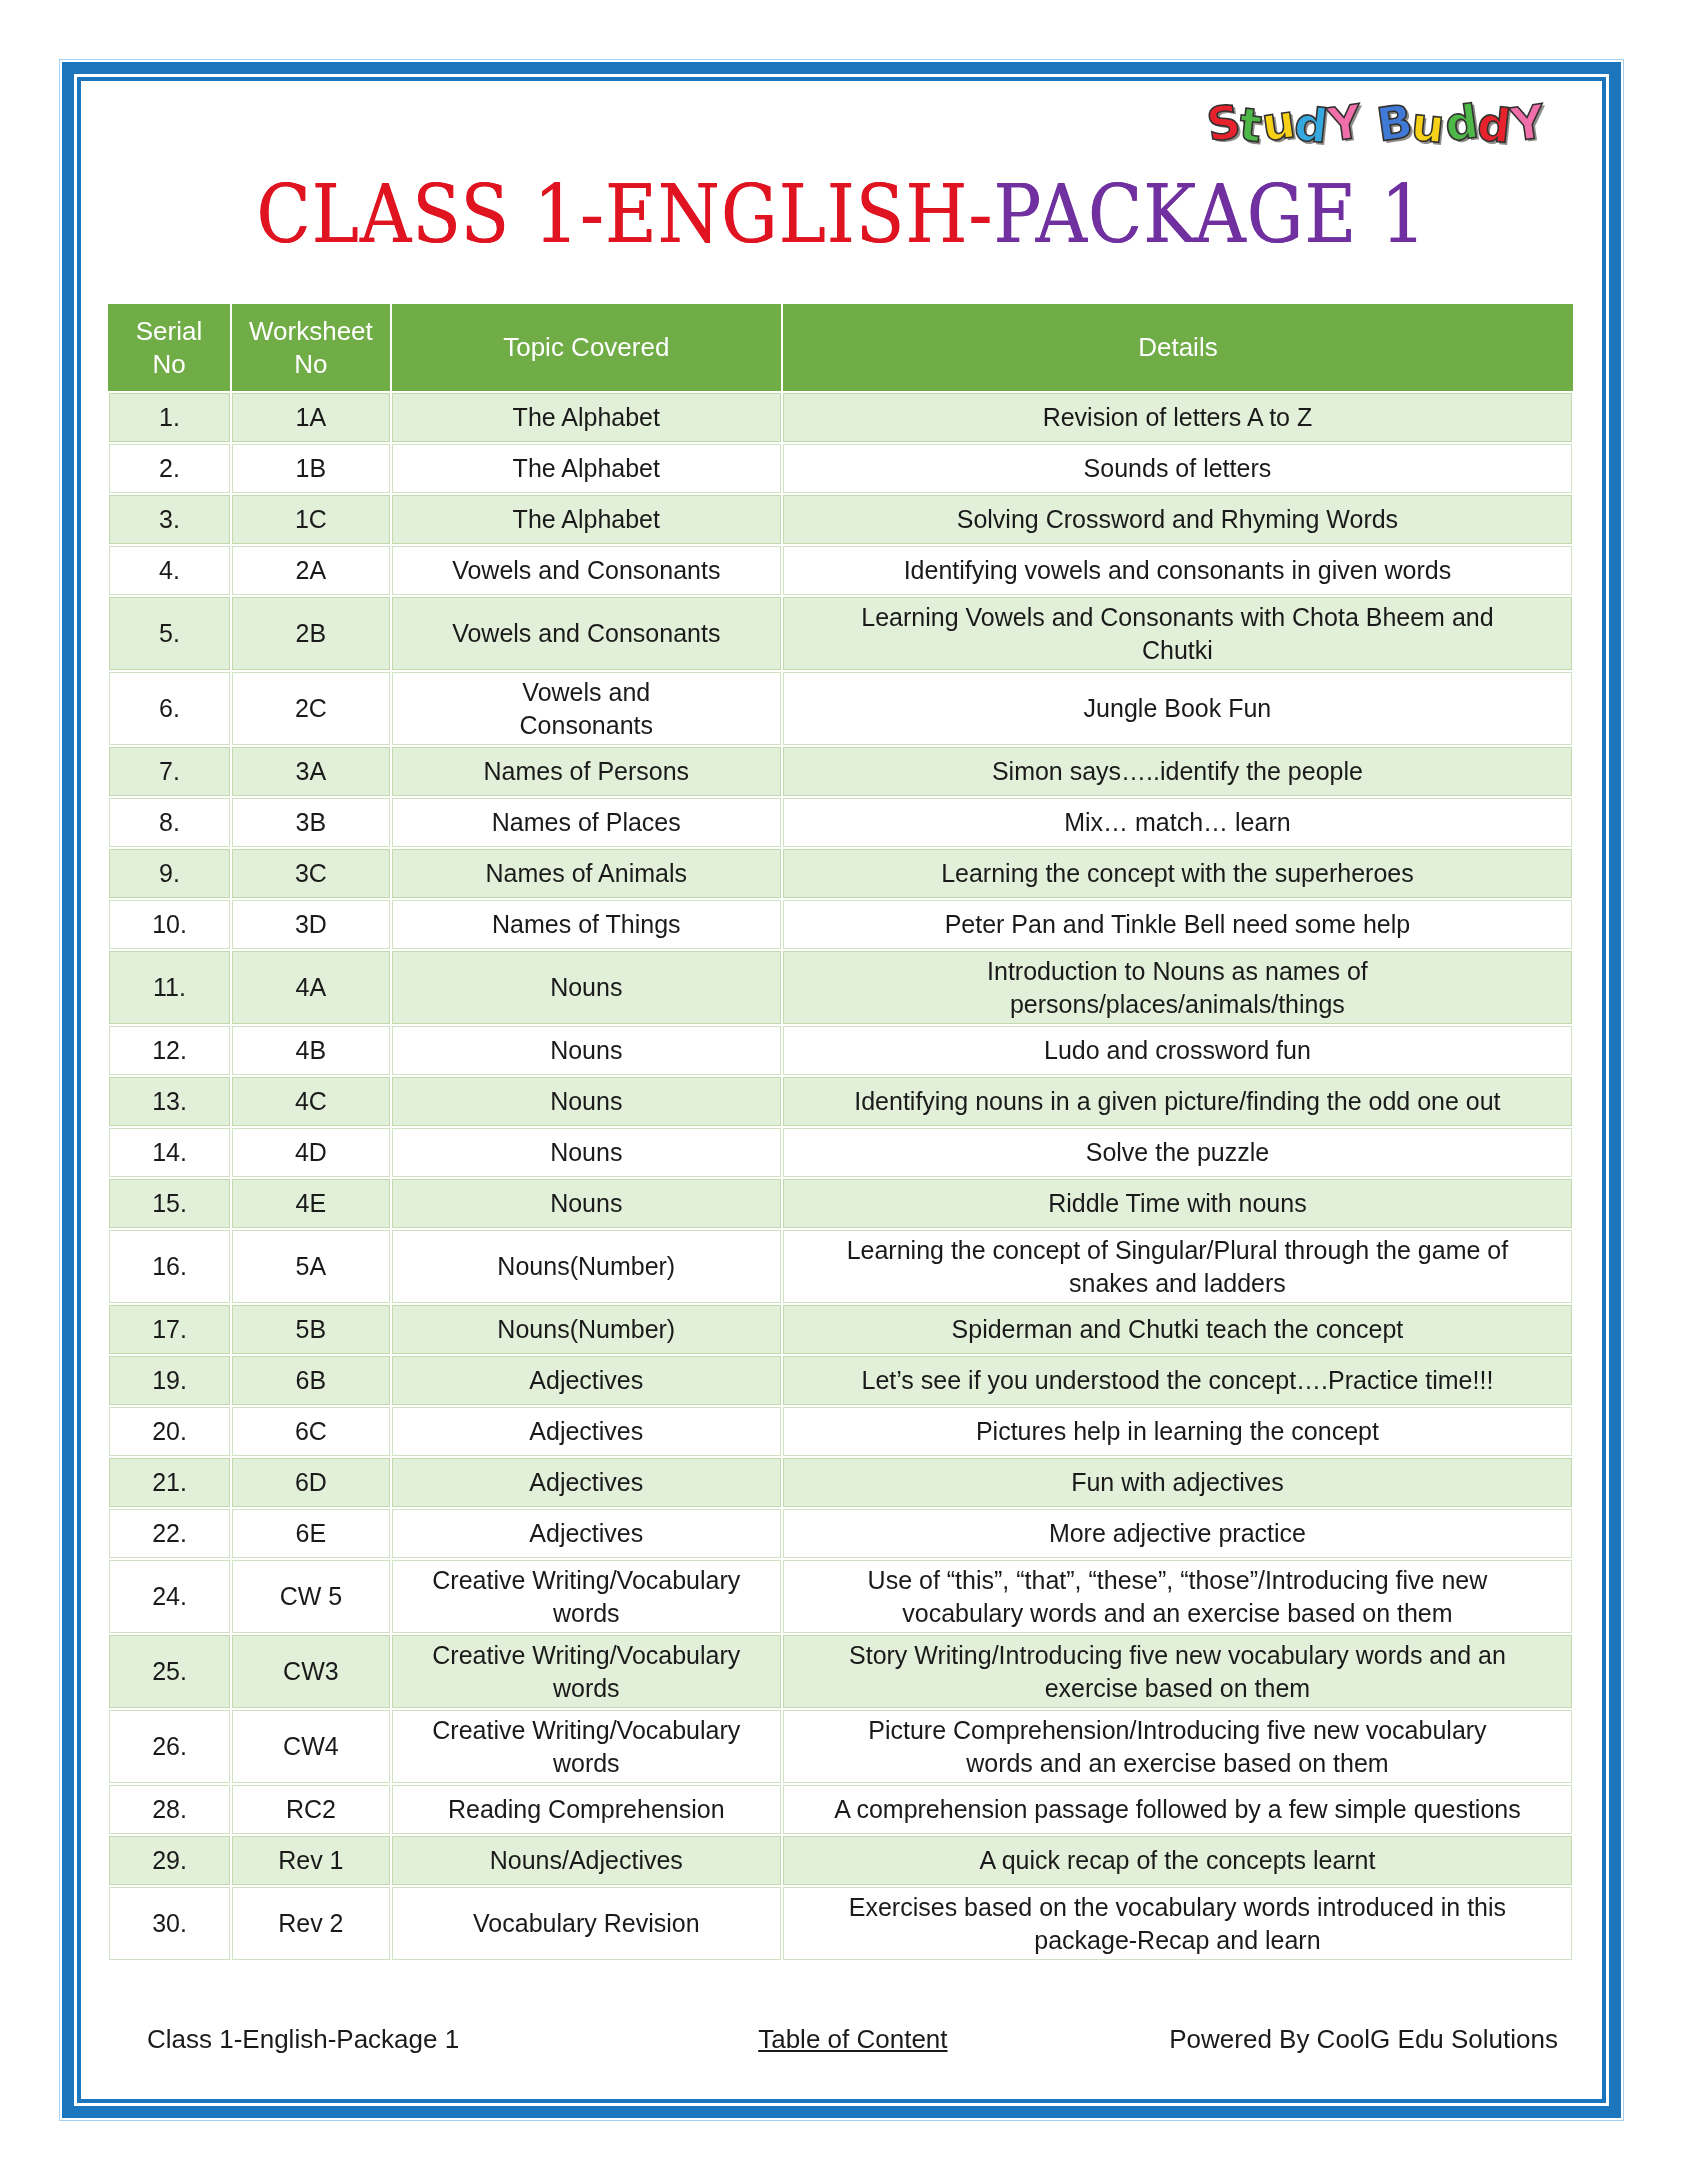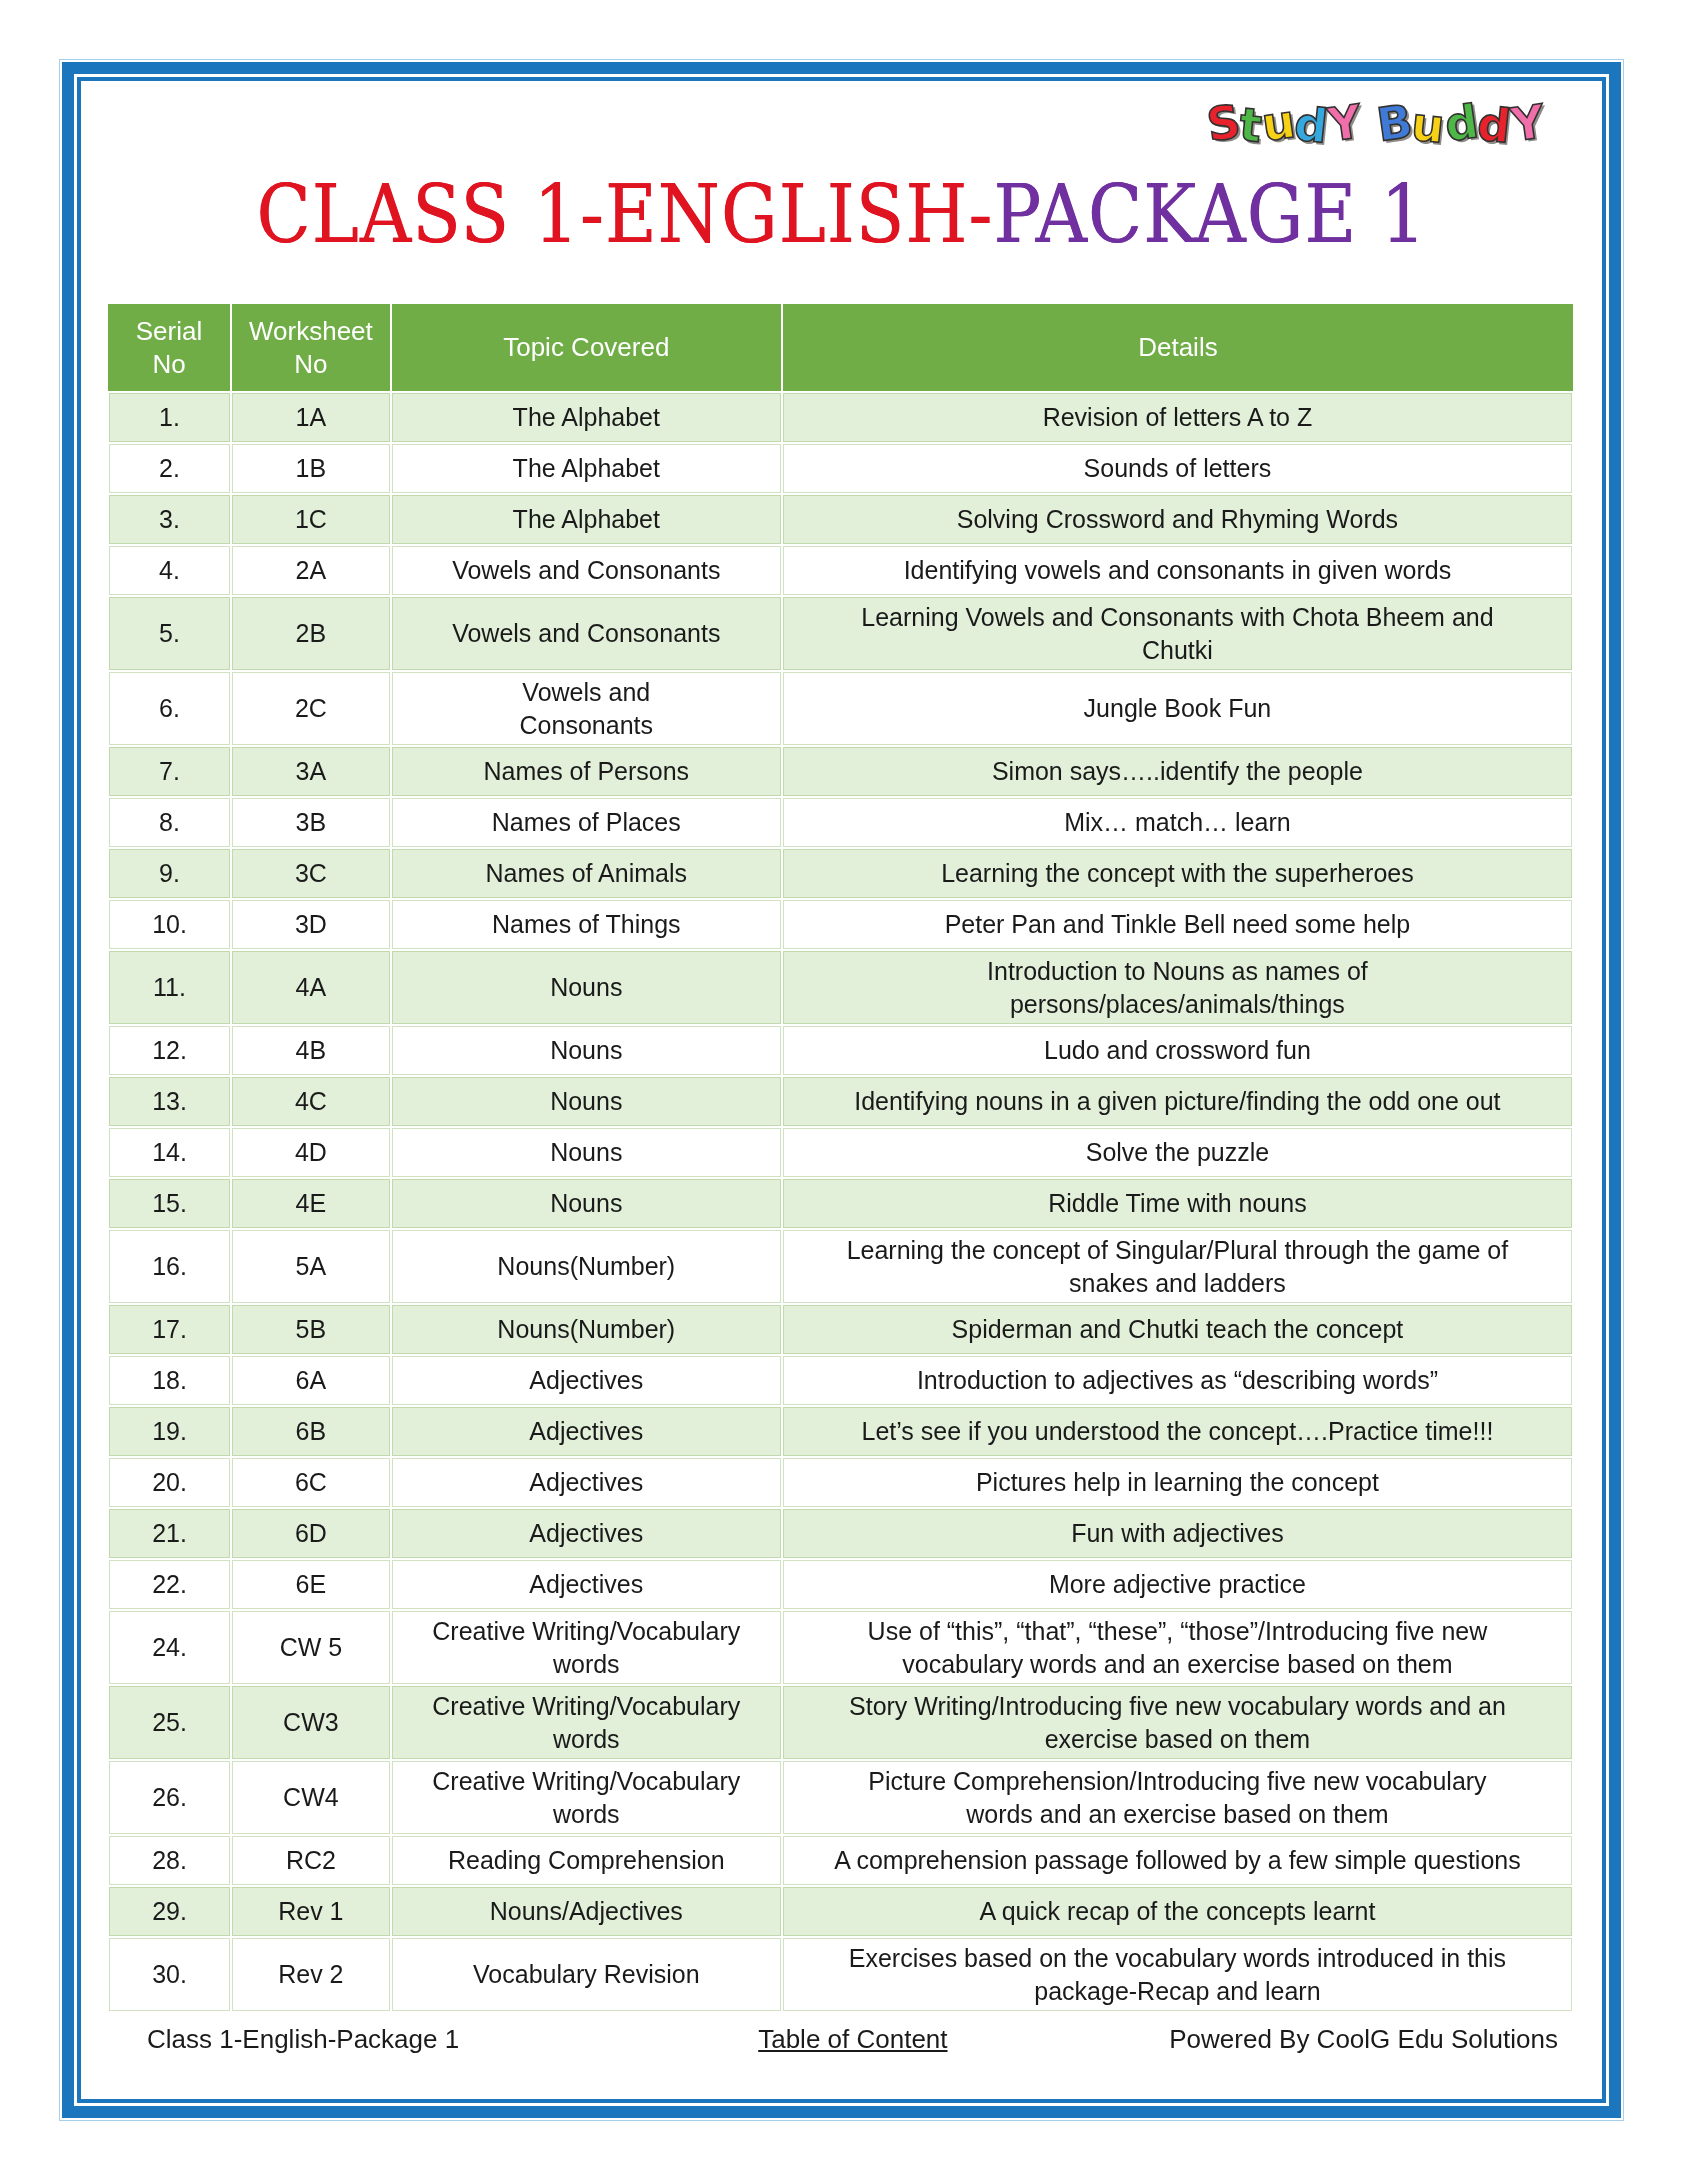--- a/index.html
+++ b/index.html
@@ -208,26 +208,20 @@
                   <td class="c-topic">Nouns(Number)</td>
                   <td class="c-details">Learning the concept of Singular/Plural through the game of
 snakes and ladders</td>
                 </tr>
                 <tr class="band-green">
                   <td class="c-serial">17.</td>
                   <td class="c-ws">5B</td>
                   <td class="c-topic">Nouns(Number)</td>
                   <td class="c-details">Spiderman and Chutki teach the concept</td>
                 </tr>
-                <tr class="band-white">
-                  <td class="c-serial">18.</td>
-                  <td class="c-ws">6A</td>
-                  <td class="c-topic">Adjectives</td>
-                  <td class="c-details">Introduction to adjectives as “describing words”</td>
-                </tr>
                 <tr class="band-green">
                   <td class="c-serial">19.</td>
                   <td class="c-ws">6B</td>
                   <td class="c-topic">Adjectives</td>
                   <td class="c-details">Let’s see if you understood the concept….Practice time!!!</td>
                 </tr>
                 <tr class="band-white">
                   <td class="c-serial">20.</td>
                   <td class="c-ws">6C</td>
                   <td class="c-topic">Adjectives</td>

